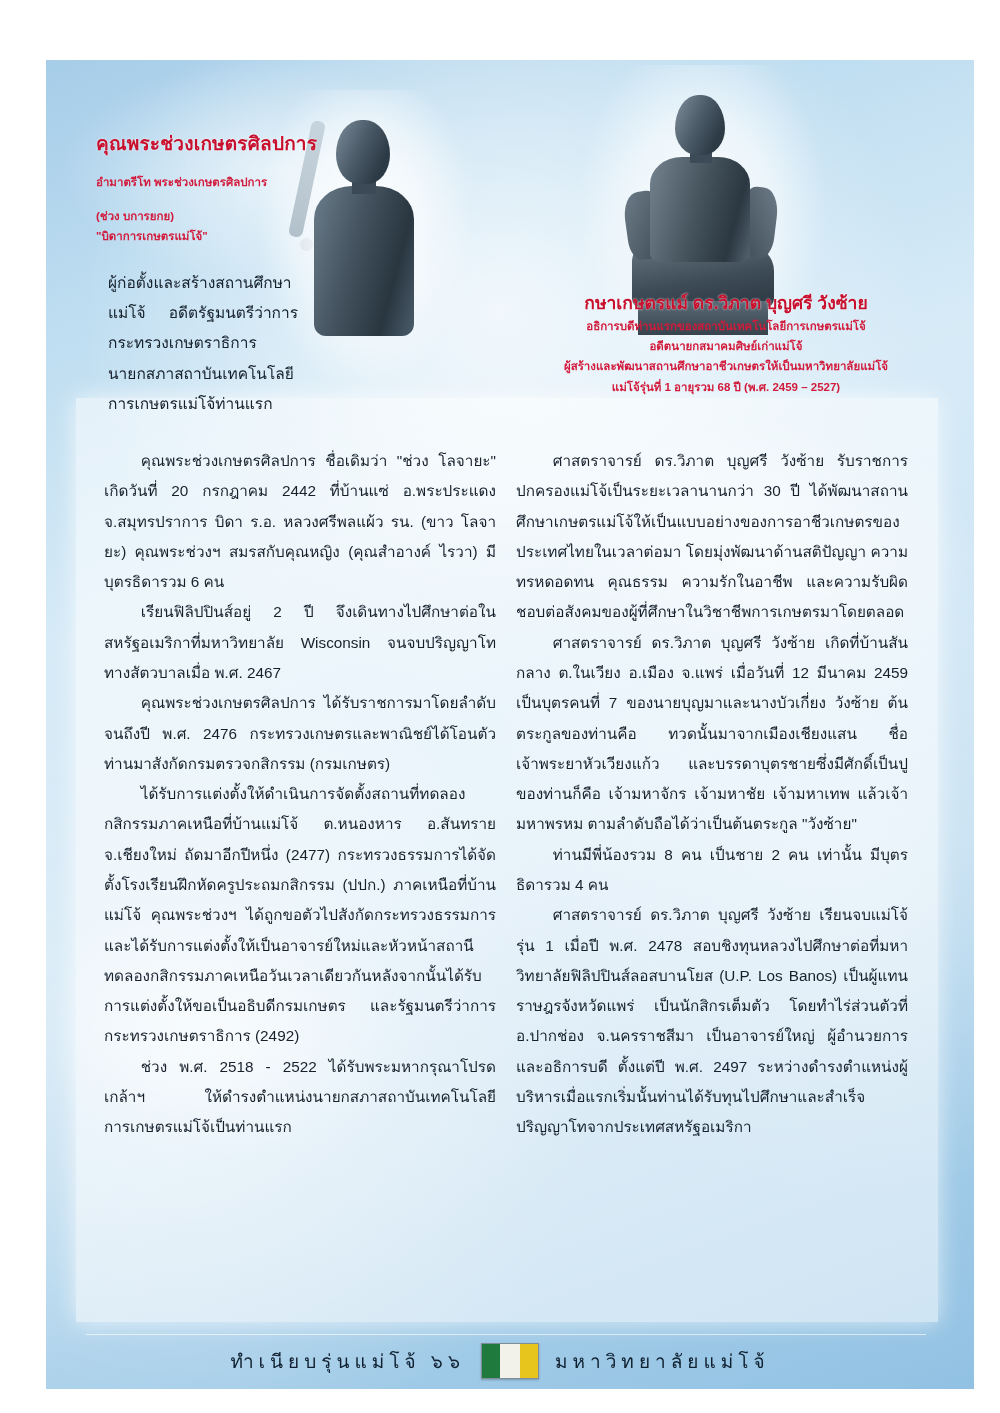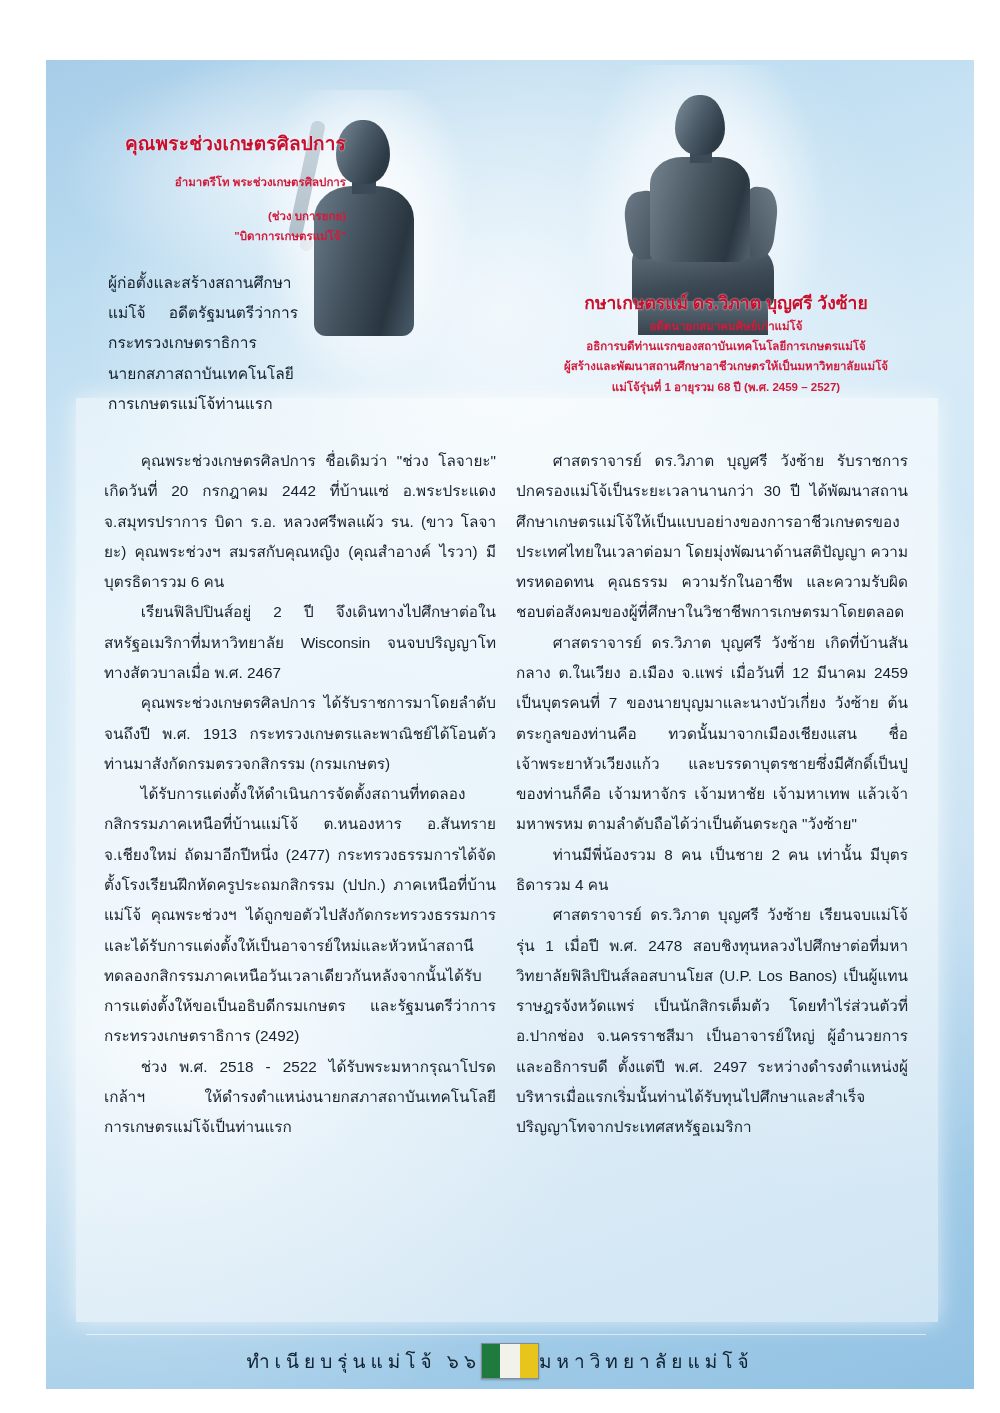--- a/index.html
+++ b/index.html
@@ -170,21 +170,21 @@
     width: 862px; height: 924px;
     background: rgba(255,255,255,0.55);
     box-shadow: 0 0 22px rgba(255,255,255,0.7);
   }
 
   
   .hdr-left {
     position: absolute;
     left: 96px; top: 132px;
     width: 250px;
-    text-align: right;
+    text-align: left;
   }
   .hdr-left .title {
     font-family: "Liberation Sans", sans-serif;
     font-size: 19px;
     font-weight: bold;
     color: #c8102e;
     text-shadow: 0 0 2px rgba(255,255,255,0.9);
     letter-spacing: 0.2px;
     line-height: 1.25;
   }
@@ -251,20 +251,21 @@
   .col p.ind { text-indent: 2.4em; }
 
   
   .footer {
     position: absolute;
     left: 0; bottom: 34px;
     width: 1000px;
     display: flex;
     align-items: center;
     justify-content: center;
+    gap: 16px;
   }
   .footer-text {
     font-size: 19px;
     color: #102030;
     letter-spacing: 5px;
     font-weight: 500;
   }
   .flag {
     width: 56px; height: 34px;
     background: linear-gradient(90deg, #1f7a3d 0%, #1f7a3d 32%, #f2f2ea 32%, #f2f2ea 68%, #e8c51c 68%, #e8c51c 100%);
@@ -314,30 +315,30 @@
     <div class="title">คุณพระช่วงเกษตรศิลปการ</div>
     <div class="sub">อำมาตรีโท พระช่วงเกษตรศิลปการ</div>
     <div class="sub">(ช่วง บการยกย)</div>
     <div class="quote">"บิดาการเกษตรแม่โจ้"</div>
   </div>
 
   <div class="intro-left">ผู้ก่อตั้งและสร้างสถานศึกษาแม่โจ้ อดีตรัฐมนตรีว่าการกระทรวงเกษตราธิการ นายกสภาสถาบันเทคโนโลยีการเกษตรแม่โจ้ท่านแรก</div>
 
   <div class="hdr-right">
     <div class="title">กษาเกษตรแม์ ดร.วิภาต  บุญศรี วังซ้าย</div>
+    <div class="sub">อธิการบดีท่านแรกของสถาบันเทคโนโลยีการเกษตรแม่โจ้</div>
     <div class="sub">อดีตนายกสมาคมศิษย์เก่าแม่โจ้</div>
-    <div class="sub">อธิการบดีท่านแรกของสถาบันเทคโนโลยีการเกษตรแม่โจ้</div>
     <div class="sub">ผู้สร้างและพัฒนาสถานศึกษาอาชีวเกษตรให้เป็นมหาวิทยาลัยแม่โจ้</div>
     <div class="sub">แม่โจ้รุ่นที่ 1 อายุรวม 68 ปี (พ.ศ. 2459 – 2527)</div>
   </div>
 
   <div class="col col-left">
     <p class="ind">คุณพระช่วงเกษตรศิลปการ  ชื่อเดิมว่า "ช่วง  โลจายะ" เกิดวันที่ 20 กรกฎาคม 2442 ที่บ้านแซ่ อ.พระประแดง จ.สมุทรปราการ บิดา ร.อ. หลวงศรีพลแผ้ว รน. (ขาว  โลจายะ) คุณพระช่วงฯ สมรสกับคุณหญิง (คุณสำอางค์ ไรวา) มีบุตรธิดารวม 6 คน</p>
     <p class="ind">เรียนฟิลิปปินส์อยู่ 2 ปี จึงเดินทางไปศึกษาต่อในสหรัฐอเมริกาที่มหาวิทยาลัย Wisconsin จนจบปริญญาโททางสัตวบาลเมื่อ พ.ศ. 2467</p>
-    <p class="ind">คุณพระช่วงเกษตรศิลปการ  ได้รับราชการมาโดยลำดับจนถึงปี พ.ศ. 1913 กระทรวงเกษตรและพาณิชย์ได้โอนตัวท่านมาสังกัดกรมตรวจกสิกรรม (กรมเกษตร)</p>
+    <p class="ind">คุณพระช่วงเกษตรศิลปการ  ได้รับราชการมาโดยลำดับจนถึงปี พ.ศ. 2476 กระทรวงเกษตรและพาณิชย์ได้โอนตัวท่านมาสังกัดกรมตรวจกสิกรรม (กรมเกษตร)</p>
     <p class="ind">ได้รับการแต่งตั้งให้ดำเนินการจัดตั้งสถานที่ทดลองกสิกรรมภาคเหนือที่บ้านแม่โจ้ ต.หนองหาร อ.สันทราย จ.เชียงใหม่ ถัดมาอีกปีหนึ่ง (2477) กระทรวงธรรมการได้จัดตั้งโรงเรียนฝึกหัดครูประถมกสิกรรม (ปปก.) ภาคเหนือที่บ้านแม่โจ้ คุณพระช่วงฯ ได้ถูกขอตัวไปสังกัดกระทรวงธรรมการ และได้รับการแต่งตั้งให้เป็นอาจารย์ใหม่และหัวหน้าสถานีทดลองกสิกรรมภาคเหนือวันเวลาเดียวกันหลังจากนั้นได้รับการแต่งตั้งให้ขอเป็นอธิบดีกรมเกษตร และรัฐมนตรีว่าการกระทรวงเกษตราธิการ  (2492)</p>
     <p class="ind">ช่วง พ.ศ. 2518 - 2522 ได้รับพระมหากรุณาโปรดเกล้าฯ ให้ดำรงตำแหน่งนายกสภาสถาบันเทคโนโลยีการเกษตรแม่โจ้เป็นท่านแรก</p>
   </div>
 
   <div class="col col-right">
     <p class="ind">ศาสตราจารย์ ดร.วิภาต บุญศรี วังซ้าย รับราชการปกครองแม่โจ้เป็นระยะเวลานานกว่า 30 ปี ได้พัฒนาสถานศึกษาเกษตรแม่โจ้ให้เป็นแบบอย่างของการอาชีวเกษตรของประเทศไทยในเวลาต่อมา โดยมุ่งพัฒนาด้านสติปัญญา ความทรหดอดทน คุณธรรม ความรักในอาชีพ และความรับผิดชอบต่อสังคมของผู้ที่ศึกษาในวิชาชีพการเกษตรมาโดยตลอด</p>
     <p class="ind">ศาสตราจารย์ ดร.วิภาต บุญศรี วังซ้าย เกิดที่บ้านสันกลาง ต.ในเวียง อ.เมือง จ.แพร่ เมื่อวันที่ 12 มีนาคม 2459 เป็นบุตรคนที่ 7 ของนายบุญมาและนางบัวเกี่ยง วังซ้าย ต้นตระกูลของท่านคือ ทวดนั้นมาจากเมืองเชียงแสน ชื่อเจ้าพระยาหัวเวียงแก้ว และบรรดาบุตรชายซึ่งมีศักดิ์เป็นปูของท่านก็คือ เจ้ามหาจักร เจ้ามหาชัย เจ้ามหาเทพ แล้วเจ้ามหาพรหม ตามลำดับถือได้ว่าเป็นต้นตระกูล "วังซ้าย"</p>
     <p class="ind">ท่านมีพี่น้องรวม 8 คน เป็นชาย 2 คน เท่านั้น มีบุตรธิดารวม 4 คน</p>
     <p class="ind">ศาสตราจารย์ ดร.วิภาต บุญศรี วังซ้าย เรียนจบแม่โจ้รุ่น 1 เมื่อปี พ.ศ. 2478 สอบชิงทุนหลวงไปศึกษาต่อที่มหาวิทยาลัยฟิลิปปินส์ลอสบานโยส (U.P. Los Banos) เป็นผู้แทนราษฎรจังหวัดแพร่ เป็นนักสิกรเต็มตัว โดยทำไร่ส่วนตัวที่ อ.ปากช่อง จ.นครราชสีมา เป็นอาจารย์ใหญ่ ผู้อำนวยการและอธิการบดี ตั้งแต่ปี พ.ศ. 2497 ระหว่างดำรงตำแหน่งผู้บริหารเมื่อแรกเริ่มนั้นท่านได้รับทุนไปศึกษาและสำเร็จปริญญาโทจากประเทศสหรัฐอเมริกา</p>
   </div>

